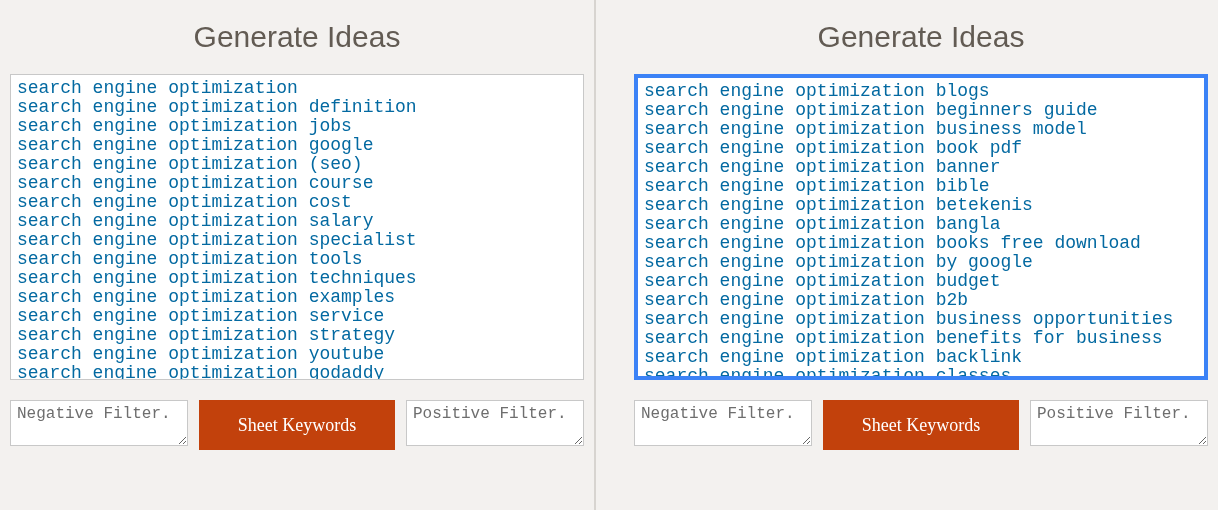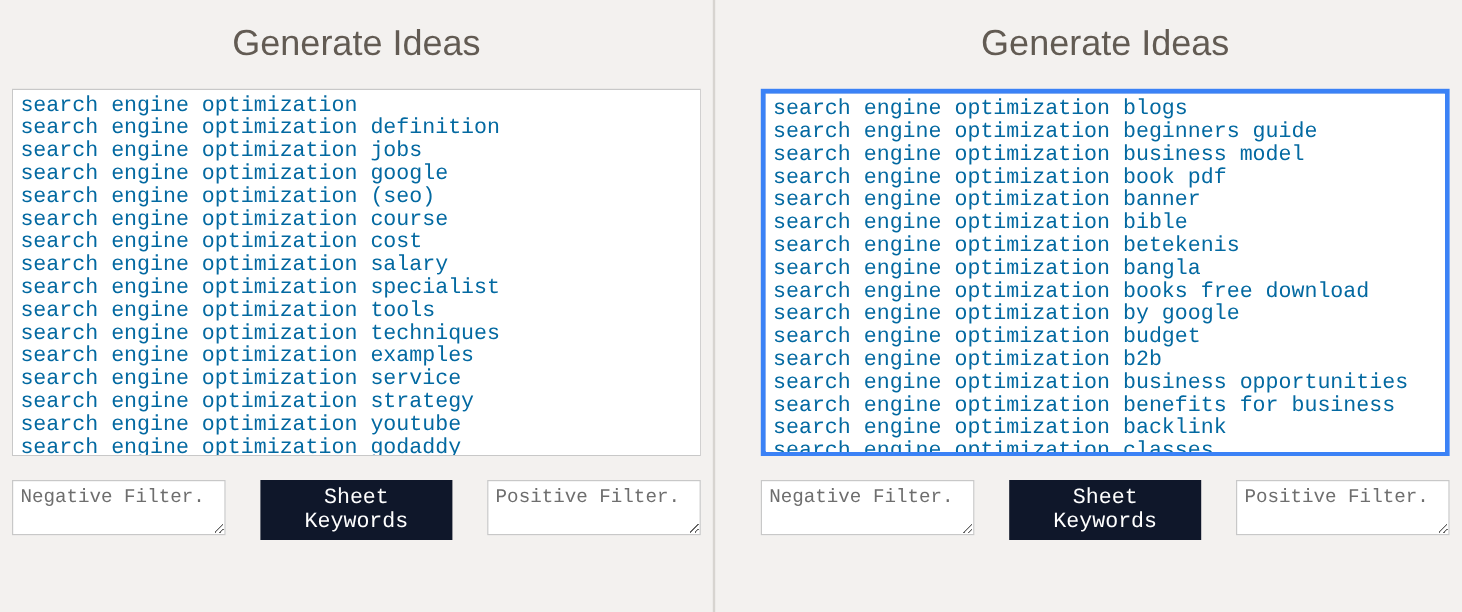--- a/index.html
+++ b/index.html
@@ -65,29 +65,29 @@
     font-size: 16px;
     color: #555;
     padding: 4px 6px;
     border: 1px solid #c8c8c8;
     background: #fff;
     resize: both;
   }
   .filter::placeholder { color: #6e6e6e; }
   .sheet-btn {
     flex: 0 0 auto;
-    width: 160px;
+    width: 196px;
     height: 50px;
-    background: #0f172a;
+    background: #c2410c;
     color: #fff;
     border: none;
     font-size: 18px;
     font-weight: 400;
     cursor: pointer;
-    font-family: Liberation Mono, monospace;
+    font-family: Liberation Serif, serif;
   }
 </style>
 </head>
 <body>
 
 <div class="wrap">
 
   <div class="panel left">
     <div class="title">Generate Ideas</div>
 

